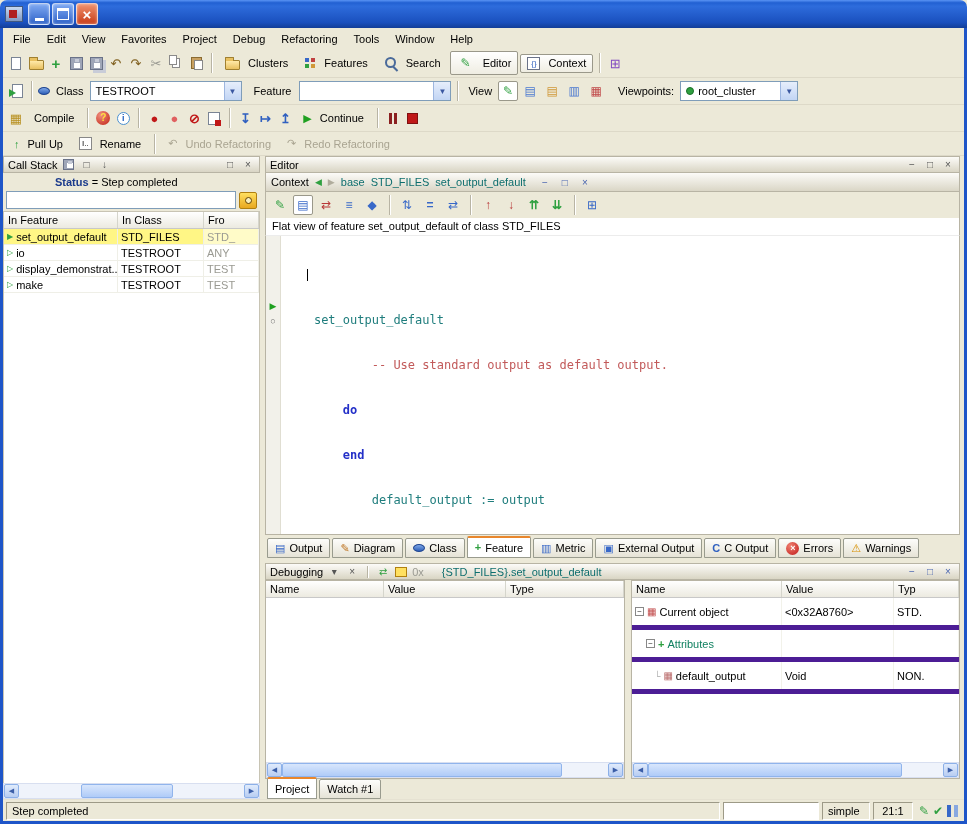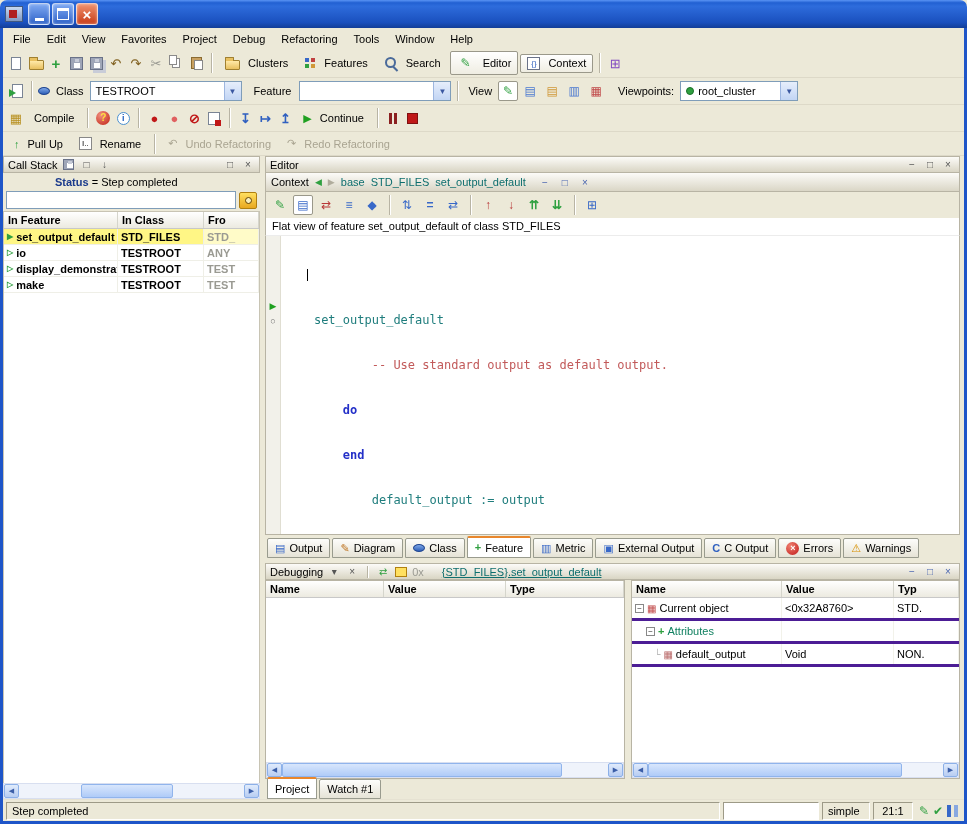--- a/index.html
+++ b/index.html
@@ -90,21 +90,21 @@
     background:linear-gradient(#FCFBF8,#D9D5C4);border:1px solid #B8B4A4;font-size:11px;}
   .phdr .spacer{flex:1;}
   .wico{width:14px;height:13px;display:inline-flex;align-items:center;justify-content:center;font-size:10px;color:#555;flex:none;}
   .wico.blue{color:#4A66B0;}
   .small-ico{width:14px;height:14px;display:inline-flex;align-items:center;justify-content:center;font-size:10px;flex:none;}
   
   .cs-status{padding:3px 4px 2px;flex:none;}
   .cs-status b{color:#1A3A8C;margin-left:48px;}
   .cs-inputrow{display:flex;align-items:center;gap:3px;padding:1px 3px 2px;flex:none;}
   .cs-input{flex:1;height:18px;border:1px solid #7F9DB9;background:#fff;font:inherit;padding:0 3px;}
-  .cs-table{flex:1;min-height:0;display:flex;flex-direction:column;background:#fff;border:1px solid #C8C4B4;border-bottom:none;overflow:hidden;font-weight:bold;}
+  .cs-table{flex:1;min-height:0;display:flex;flex-direction:column;background:#fff;border:1px solid #C8C4B4;border-bottom:none;overflow:hidden;}
   .cs-thead{display:flex;height:17px;flex:none;background:linear-gradient(#FFFFFF,#ECEAE0);border-bottom:1px solid #C8C8C8;}
   .cs-th{padding:2px 4px;border-right:1px solid #D5D5CC;white-space:nowrap;overflow:hidden;}
   .c1{width:114px;flex:none;} .c2{width:86px;flex:none;} .c3{flex:1;min-width:0;}
   .cs-row{display:flex;height:16px;flex:none;border-bottom:1px solid #EFEFE7;}
   .cs-cell{padding:1px 3px;border-right:1px solid #EFEFE7;white-space:nowrap;overflow:hidden;display:flex;align-items:center;gap:3px;}
   .cs-cell.gray{color:#9A9A92;}
   .row-sel .cs-cell{background:#FFF685;}
   .row-sel .cs-cell.gray{background:#FFFBC8;}
   .row-arrow{font-size:8px;color:#2FA040;flex:none;}
   .cs-fill{flex:1;background:#fff;}
@@ -138,32 +138,32 @@
   .seg-plain{color:#000;}
   .caret{display:inline-block;width:1px;height:12px;background:#000;vertical-align:-2px;}
   .etabs{height:23px;flex:none;display:flex;align-items:flex-end;gap:2px;padding:1px 2px 0;background:#ECE9D8;}
   .etab{height:20px;display:inline-flex;align-items:center;gap:4px;padding:0 7px;border:1px solid #999B8E;border-radius:2px 2px 0 0;
     background:linear-gradient(#FDFDFB,#E6E3D6);white-space:nowrap;}
   .etab.active{background:#fff;border-top:2px solid #E8862C;height:22px;}
   .ti{font-size:11px;line-height:1;}
   
   .hsplit{height:5px;flex:none;}
   .dpane{flex:1;min-height:0;display:flex;flex-direction:column;}
-  .dbg-ctx{color:#0E6E6E;margin-left:14px;white-space:nowrap;text-decoration:underline;}
+  .dbg-ctx{color:#0E6E6E;margin-left:14px;white-space:nowrap;}
   .dp-body{flex:1;min-height:0;display:flex;}
   .dtable{display:flex;flex-direction:column;background:#fff;border:1px solid #B8B4A4;min-height:0;overflow:hidden;}
   .dt-left{width:360px;flex:none;}
   .dt-split{width:6px;flex:none;}
   .dt-right{flex:1;min-width:0;}
   .dt-head{display:flex;height:17px;flex:none;background:linear-gradient(#FFFFFF,#ECEAE0);border-bottom:1px solid #C8C8C8;}
-  .dt-th{padding:2px 4px;border-right:1px solid #D5D5CC;white-space:nowrap;overflow:hidden;font-weight:bold;}
+  .dt-th{padding:2px 4px;border-right:1px solid #D5D5CC;white-space:nowrap;overflow:hidden;}
   .dn{width:150px;flex:none;} .dv{width:112px;flex:none;} .dt{flex:1;min-width:0;}
   .ln{width:118px;flex:none;} .lv{width:122px;flex:none;} .lt{flex:1;min-width:0;}
   .dt-body{flex:1;min-height:0;background:#fff;overflow:hidden;}
-  .dt-row{display:flex;height:23px;border-bottom:3px solid #4c1d95;}
+  .dt-row{display:flex;height:32px;border-bottom:5px solid #4c1d95;}
   .dt-cell{padding:1px 3px;border-right:1px solid #F2F2EA;white-space:nowrap;overflow:hidden;display:flex;align-items:center;gap:3px;}
   .exp{width:9px;height:9px;border:1px solid #888;background:#fff;font-size:8px;line-height:7px;text-align:center;color:#333;flex:none;display:inline-flex;align-items:center;justify-content:center;}
   .exp.minus::after{content:"−";} .exp.plus::after{content:"+";}
   .ti-objgrid{color:#C04848;font-size:10px;} .ti-objgrid::after{content:"▦";}
   .ti-fieldgrid{color:#B86868;font-size:10px;} .ti-fieldgrid::after{content:"▦";}
   .ti-plus{color:#2FA040;font-weight:bold;font-size:11px;} .ti-plus::after{content:"+";}
   .tree-elbow{color:#AAA;font-size:9px;flex:none;} .tree-elbow::after{content:"└";}
   .tree-green{color:#108060;}
   .ind8{width:8px;flex:none;} .ind16{width:16px;flex:none;}
   .debug-tabs{height:20px;flex:none;display:flex;align-items:flex-end;gap:2px;padding:1px 2px 0;background:#ECE9D8;}

